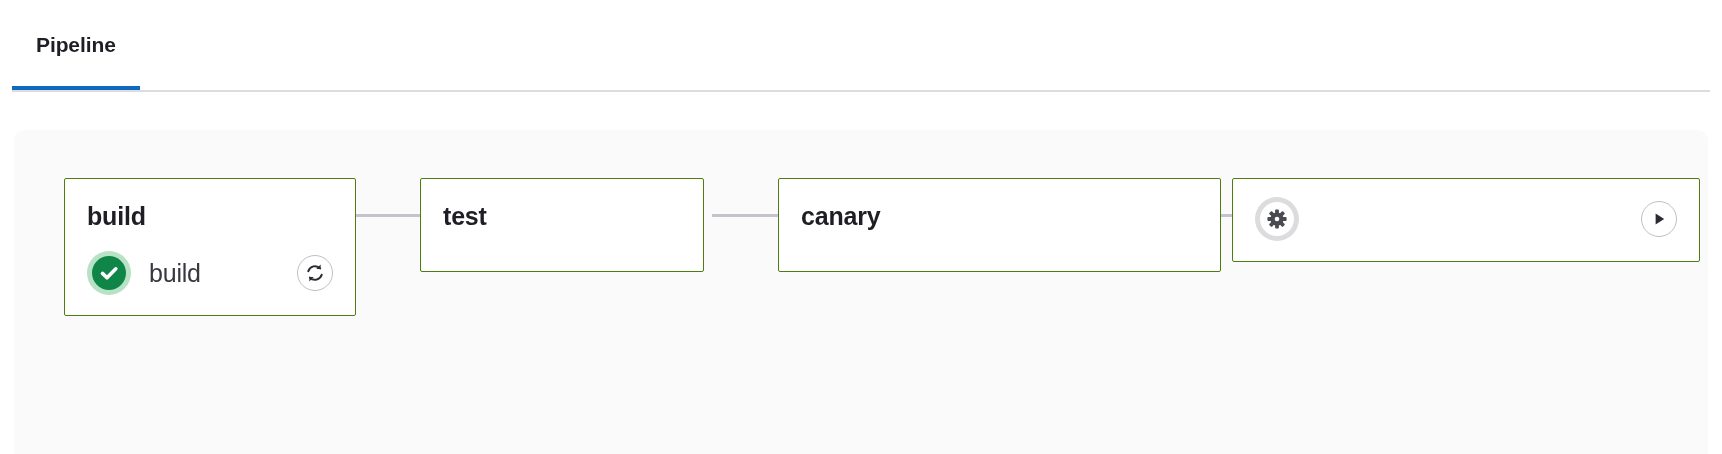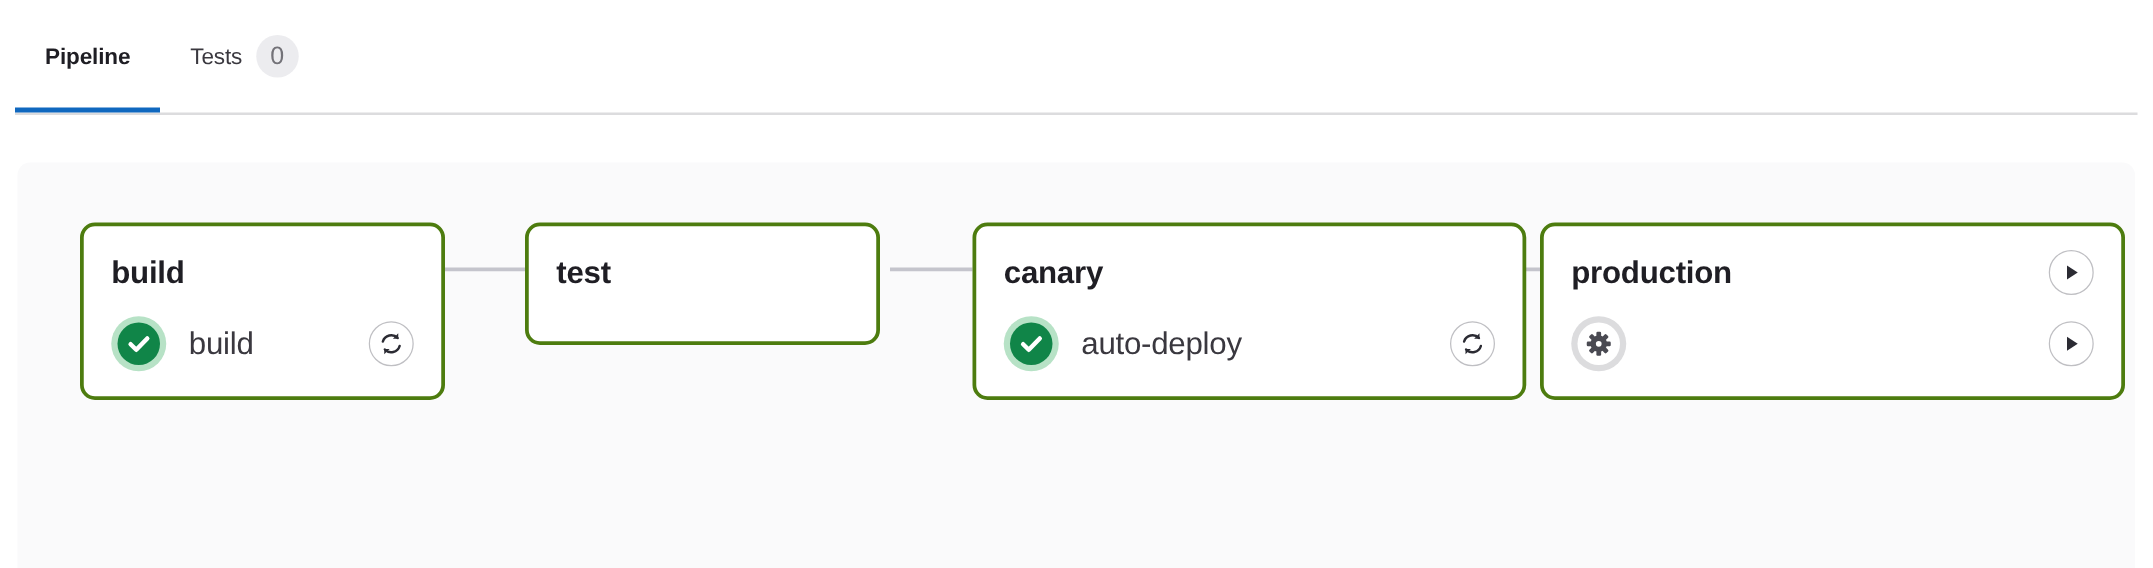--- a/index.html
+++ b/index.html
@@ -37,21 +37,21 @@
     display: flex;
     align-items: center;
     gap: 11px;
     height: 90px;
     padding: 0 24px;
     position: relative;
     cursor: pointer;
     white-space: nowrap;
   }
   .tab-label {
-    font-size: 18px;
+    font-size: 21px;
     color: #3a383f;
     letter-spacing: -0.1px;
   }
   .tab.active .tab-label {
     font-weight: bold;
     color: #1f1e24;
   }
   .tab.active .tab-underline {
     position: absolute;
     left: 0; right: 0;
@@ -88,22 +88,22 @@
   .graph {
     position: absolute;
     left: 0; top: 0;
     width: 100%; height: 100%;
   }
 
   
   .stage {
     position: absolute;
     background: #ffffff;
-    border: 3px solid #4d7c0f;
-    border-radius: 12px;
+    border: 1px solid #4d7c0f;
+    border-radius: 2px;
     padding: 18px 22px 20px 22px;
     z-index: 2;
   }
   .stage-head {
     display: flex;
     align-items: center;
     justify-content: space-between;
     height: 38px;
     margin-bottom: 16px;
   }
@@ -197,24 +197,20 @@
 
 <div class="tabbar">
   <div class="tabs">
 
     <div class="tab active">
       <span class="tab-label">Pipeline</span>
       <span class="tab-underline"></span>
     </div>
 
 
-    <div class="tab">
-      <span class="tab-label">Tests</span>
-      <span class="tab-badge">0</span>
-    </div>
 
   </div>
   <div class="tabbar-rule"></div>
 </div>
 
 <div class="panel">
   <div class="graph">
 
     <div class="connector" style="left:341px; top:84px;  width:66px;"></div>
     <div class="connector" style="left:698px; top:84px;  width:66px;"></div>
@@ -253,50 +249,23 @@
 
 
 
       </div>
     </div>
 
     <div class="stage" style="left:764px; top:48px; width:443px;">
       <div class="stage-head">
         <span class="stage-name">canary</span>
       </div>
-      <div class="jobs">
-        <div class="job">
-          <span class="status success">
-            <svg class="check" viewBox="0 0 44 44" xmlns="http://www.w3.org/2000/svg">
-              <path d="M15.5 22.4 L20 26.8 L28.8 17.8" fill="none" stroke="#ffffff" stroke-width="3.6" stroke-linecap="round" stroke-linejoin="round"></path>
-            </svg>
-          </span>
-          <span class="job-label">auto-deploy</span>
-          <span class="job-spacer"></span>
-          <button class="action">
-            <svg width="22" height="22" viewBox="0 0 22 22" xmlns="http://www.w3.org/2000/svg">
-              <path d="M4.3 9.2 A7 7 0 0 1 16.1 6.4" fill="none" stroke="#2b2b33" stroke-width="2" stroke-linecap="round"></path>
-              <path d="M17.7 12.8 A7 7 0 0 1 5.9 15.6" fill="none" stroke="#2b2b33" stroke-width="2" stroke-linecap="round"></path>
-              <path d="M16.6 2.6 L16.6 6.9 L12.3 6.9 Z" fill="#2b2b33"></path>
-              <path d="M5.4 19.4 L5.4 15.1 L9.7 15.1 Z" fill="#2b2b33"></path>
-            </svg>
-          </button>
-        </div>
-      </div>
     </div>
 
     <div class="stage" style="left:1218px; top:48px; width:468px;">
-      <div class="stage-head">
-        <span class="stage-name">production</span>
-        <button class="action">
-          <svg width="20" height="20" viewBox="0 0 20 20" xmlns="http://www.w3.org/2000/svg">
-            <path d="M6.6 4.4 L15.2 10 L6.6 15.6 Z" fill="#2b2b33"></path>
-          </svg>
-        </button>
-      </div>
       <div class="jobs">
         <div class="job">
           <span class="status manual">
             <svg class="gear" viewBox="0 0 44 44" xmlns="http://www.w3.org/2000/svg">
               <g transform="translate(22,22)">
                 <circle r="6.6" fill="#4a4a52"></circle>
                 <g fill="#4a4a52">
                   <rect x="-1.9" y="-9.6" width="3.8" height="4.2" rx="1"></rect>
                   <rect x="-1.9" y="5.4" width="3.8" height="4.2" rx="1"></rect>
                   <rect x="-9.6" y="-1.9" width="4.2" height="3.8" rx="1"></rect>

